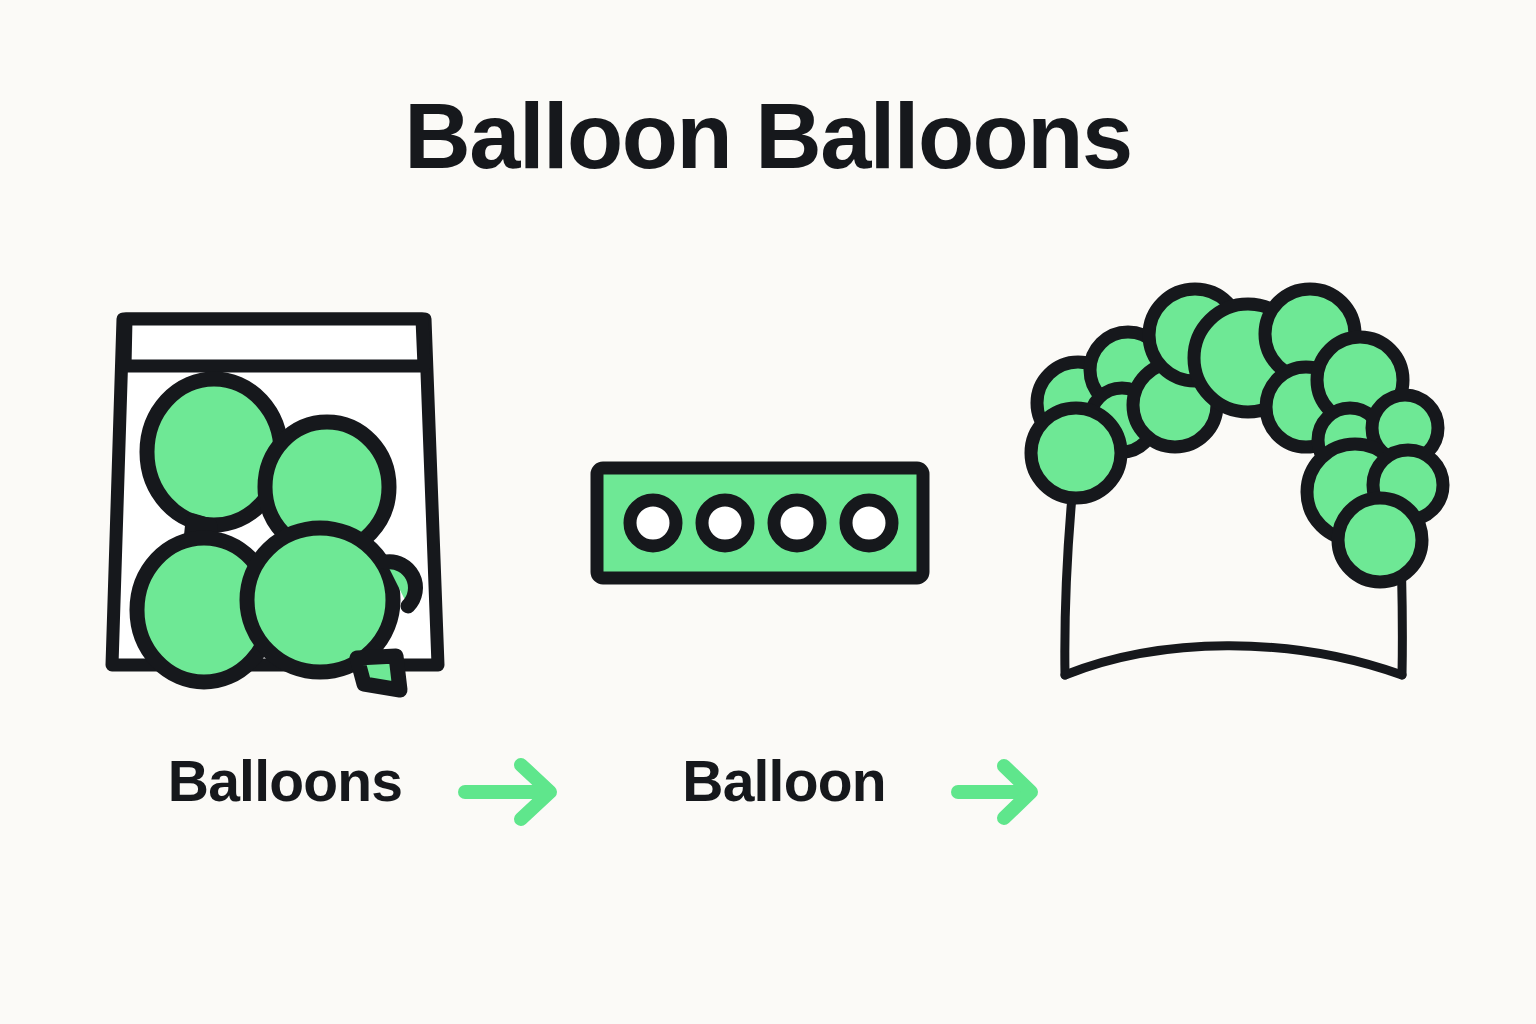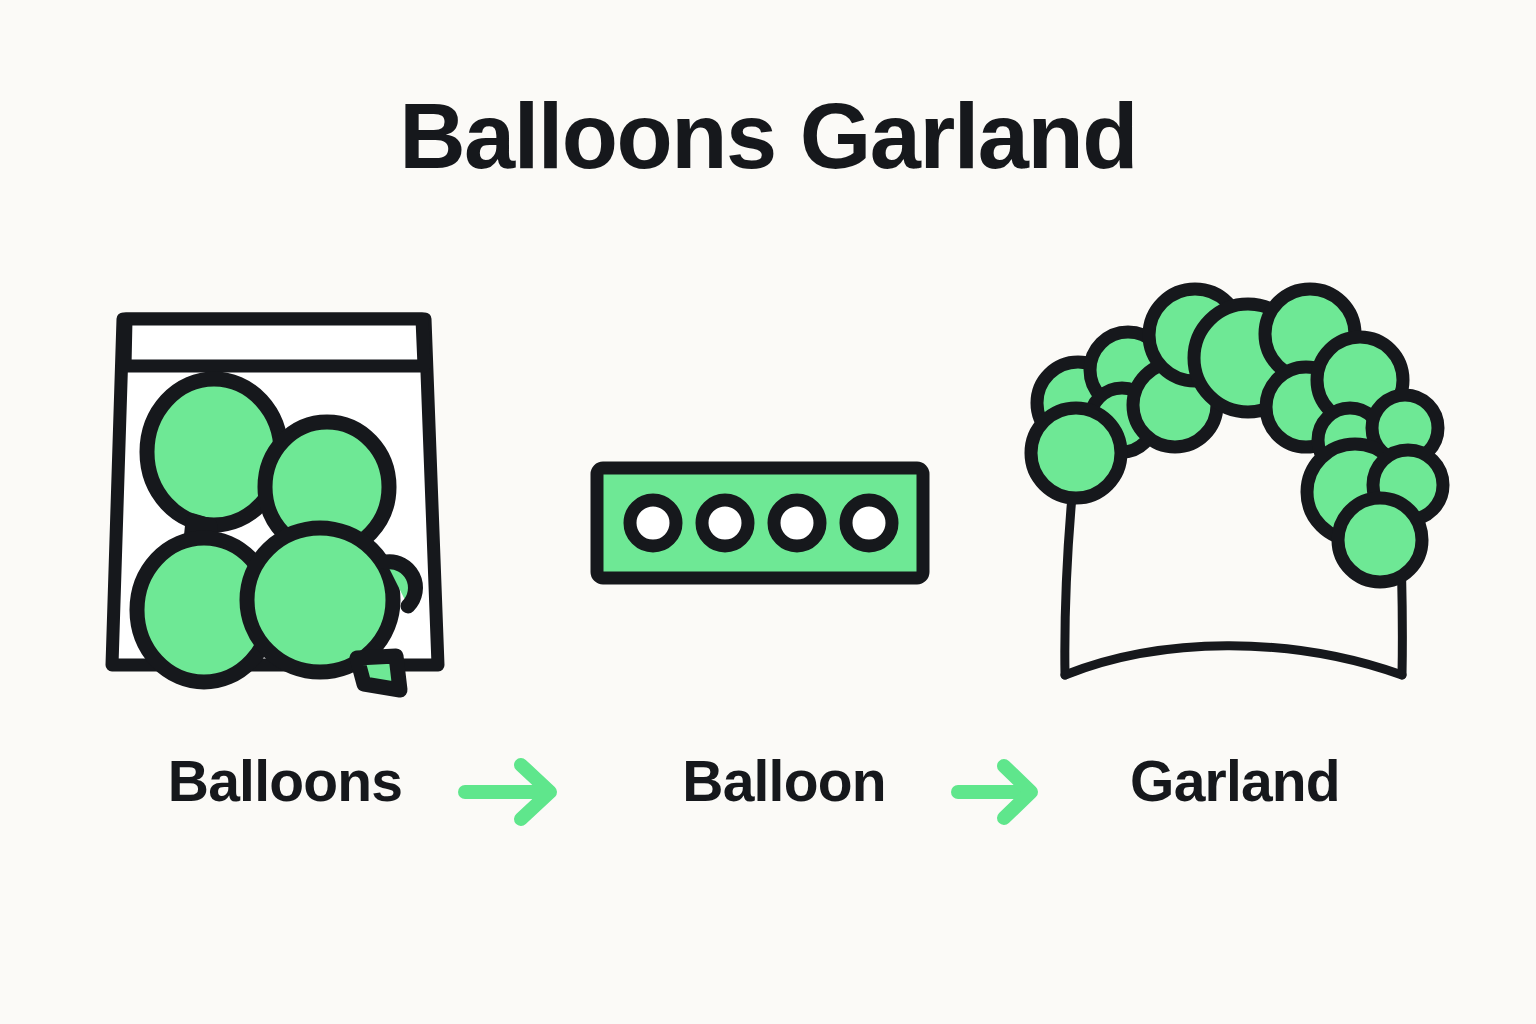--- a/index.html
+++ b/index.html
@@ -75,21 +75,21 @@
   #label-balloons { left: 80px;  width: 410px; }
   #label-strip    { left: 624px; width: 320px; }
   #label-garland  { left: 1020px; width: 430px; }
   svg { display: block; overflow: visible; }
 </style>
 </head>
 <body>
 
 <div id="page">
 
-  <div id="page-title">Balloons Garland</div>
+  <div id="page-title">Balloon Balloons</div>
 
   <div class="stage">
 
     <div class="step" id="step-balloons">
       <svg width="360" height="420" viewBox="0 0 360 420">
         <g fill="none" stroke="#16181c" stroke-width="13" stroke-linejoin="round" stroke-linecap="round">
 
           <path d="M 23 39 L 325 39 L 338 385 L 12 385 Z" fill="#ffffff"></path>
 
           <path d="M 26 39 L 322 39 L 324 86 L 25 86 Z" fill="#ffffff"></path>
@@ -178,16 +178,15 @@
       </svg>
     </div>
 
   </div>
 
   <div class="labels">
     <div class="label" id="label-balloons">Balloons</div>
     <div class="label" id="label-strip">
       <div>Balloon</div>
     </div>
-    <div class="label" id="label-garland">Garland</div>
   </div>
 
 </div>
 
 </body></html>

